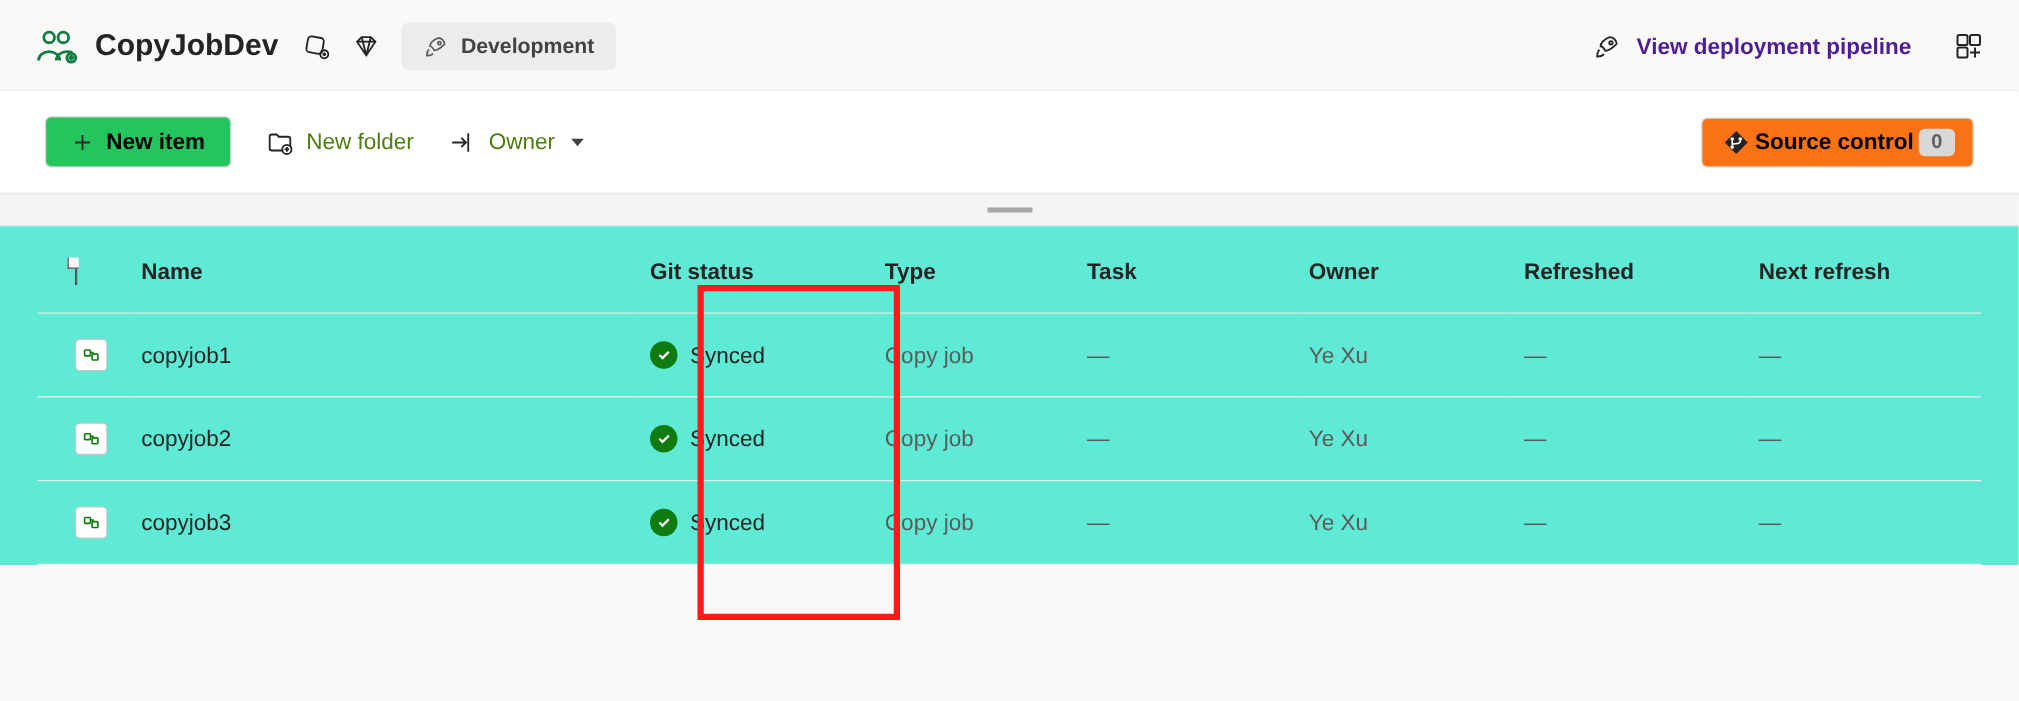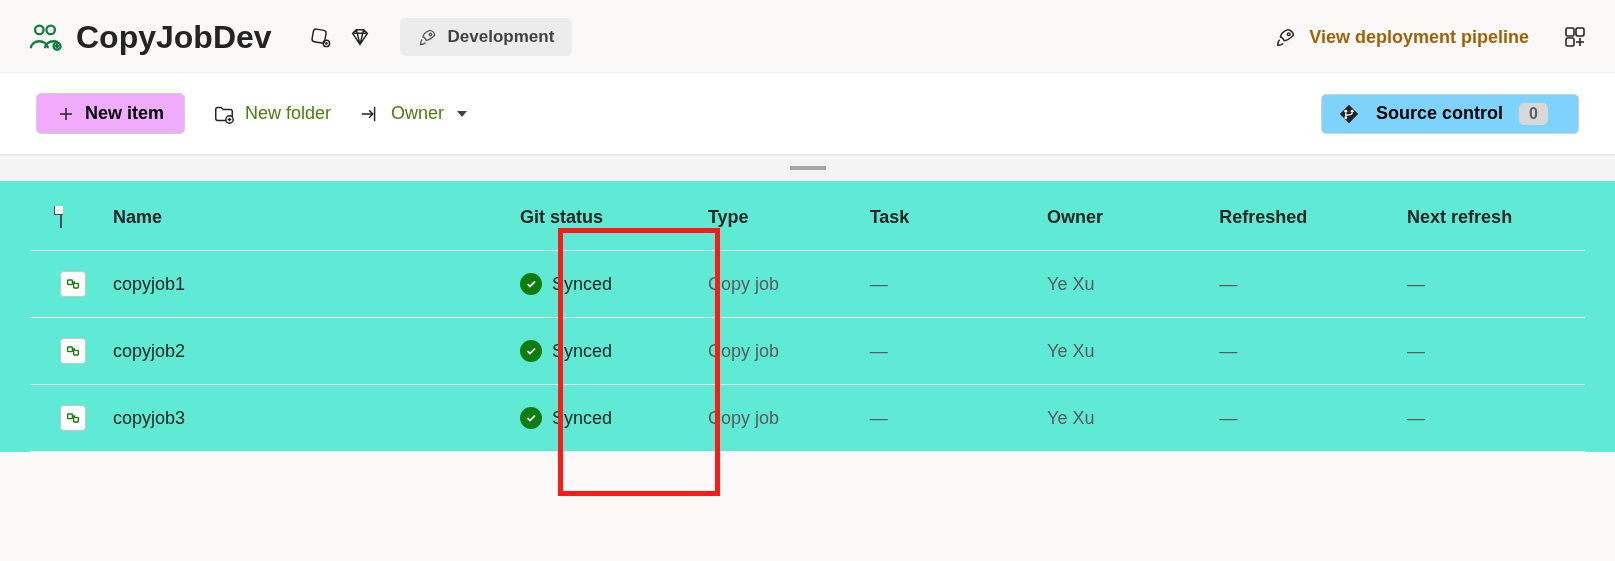--- a/index.html
+++ b/index.html
@@ -20,57 +20,56 @@
   .header {
     display: flex;
     align-items: center;
     padding: 18px 28px 16px 28px;
     gap: 14px;
     background: #faf9f8;
     border-bottom: 1px solid #ededed;
   }
   .workspace-icon svg { display:block; }
   .workspace-title {
-    font-size: 32px;
+    font-size: 24px;
     font-weight: 700;
     color: #242424;
-    margin-right: 20px;
+    margin-right: 2px;
   }
   .header-icons {
     display: flex;
     align-items: center;
     gap: 12px;
   }
   .icon-btn {
     display:flex;
     align-items:center;
     justify-content:center;
     width:28px; height:28px;
     cursor:pointer;
   }
   .pill {
     display: flex;
     align-items: center;
     gap: 10px;
     background: #ececec;
     border-radius: 6px;
     padding: 9px 18px;
-    margin-left: 12px;
     font-size: 17px;
     font-weight: 600;
     color: #424242;
   }
   .header-spacer { flex:1; }
   .deploy-link {
     display:flex;
     align-items:center;
     gap:12px;
     font-size:18px;
     font-weight:600;
-    color:#a16207;
+    color:#4c1d95;
     cursor:pointer;
     text-align:center;
   }
   .app-toggle-icon {
     margin-left: 20px;
     display:flex;
     align-items:center;
     justify-content:center;
     cursor:pointer;
   }
@@ -83,43 +82,43 @@
     gap: 28px;
     background:#ffffff;
     border-bottom: 1px solid #ededed;
   }
   .btn-new-item {
     display:flex;
     align-items:center;
     gap:10px;
     border:1px solid #d1d1d1;
     border-radius:5px;
-    background:#f0abfc;
+    background:#22c55e;
     padding: 9px 20px;
     font-size:18px;
     font-weight:600;
     cursor:pointer;
   }
   .toolbar-link {
     display:flex;
     align-items:center;
     gap:10px;
     font-size:18px;
     color:#4d7c0f;
     cursor:pointer;
   }
   .toolbar-spacer { flex:1; }
   .btn-source-control {
     display:flex;
     align-items:center;
-    gap:16px;
+    gap:4px;
     border:1px solid #d1d1d1;
     border-radius:5px;
-    background:#7dd3fc;
-    padding:8px 30px 8px 16px;
+    background:#f97316;
+    padding:8px 14px 8px 16px;
     font-size:18px;
     font-weight:600;
     cursor:pointer;
   }
   .branch-icon-wrap {
     display:flex;
     align-items:center;
     justify-content:center;
     color:#242424;
   }

